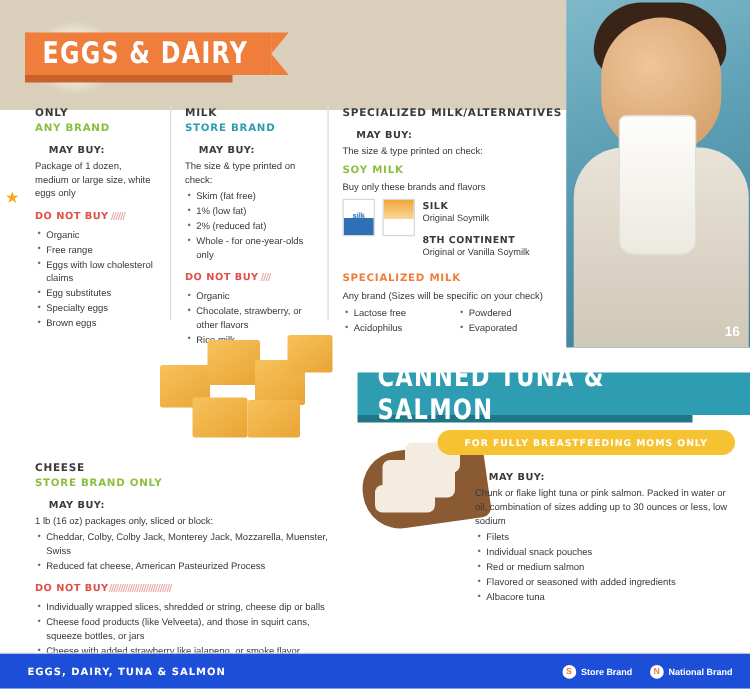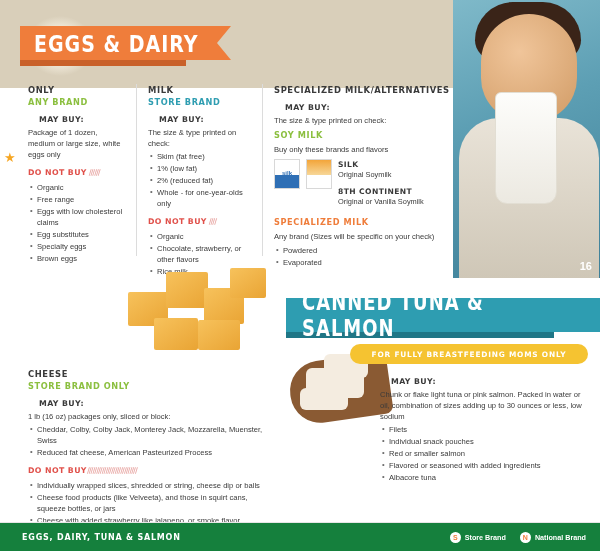--- a/index.html
+++ b/index.html
@@ -185,21 +185,21 @@
     display:flex; align-items:center; justify-content:center;
   }
   .pill span {
     font-family:"DejaVu Sans", sans-serif; font-weight:bold;
     font-size:7.4px; letter-spacing:.8px; color:#ffffff;
   }
 
   
   .footer {
     position:absolute; left:0; bottom:0; width:600px; height:28px;
-    background:#15803d; display:flex; align-items:center;
+    background:#1d4ed8; display:flex; align-items:center;
   }
   .footer .f-title {
     color:#ffffff; font-family:"DejaVu Sans", sans-serif; font-weight:bold;
     font-size:8px; letter-spacing:.8px; margin-left:22px;
   }
   .legend {
     position:absolute; right:14px; display:flex; align-items:center; gap:14px;
   }
   .legend-item { display:flex; align-items:center; gap:4px; }
   .legend-badge {
@@ -293,20 +293,24 @@
       <div class="brand-name">SILK</div>
       <div class="brand-desc">Original Soymilk</div>
       <div class="brand-name" style="margin-top:5px;">8TH CONTINENT</div>
       <div class="brand-desc">Original or Vanilla Soymilk</div>
     </div>
   </div>
 
   <div class="hdr-sub sub-orange" style="margin-top:9px; margin-bottom:2px;">SPECIALIZED MILK</div>
   <div class="para">Any brand (Sizes will be specific on your check)</div>
   <div style="display:flex; margin-top:3px;">
+    <ul class="bul" style="width:92px;">
+      <li>Lactose free</li>
+      <li>Acidophilus</li>
+    </ul>
     <ul class="bul">
       <li>Powdered</li>
       <li>Evaporated</li>
     </ul>
   </div>
 </div>
 
 <div class="cheese-photo">
   <div class="cube" style="left:10px;  top:30px; width:40px; height:34px;"></div>
   <div class="cube" style="left:48px;  top:10px; width:42px; height:36px;"></div>
@@ -353,21 +357,21 @@
 <div class="pill">
   <span>FOR FULLY BREASTFEEDING MOMS ONLY</span>
 </div>
 
 <div class="col" style="left:380px; top:376px; width:202px;">
   <div class="maybuy">MAY BUY:</div>
   <div class="para">Chunk or flake light tuna or pink salmon. Packed in water or oil, combination of sizes adding up to 30 ounces or less, low sodium</div>
   <ul class="bul">
     <li>Filets</li>
     <li>Individual snack pouches</li>
-    <li>Red or smaller salmon</li>
+    <li>Red or medium salmon</li>
     <li>Flavored or seasoned with added ingredients</li>
     <li>Albacore tuna</li>
   </ul>
 </div>
 
 <div class="footer-rule"></div>
 <div class="footer">
   <div class="f-title">EGGS, DAIRY, TUNA &amp; SALMON</div>
   <div class="legend">
     <div class="legend-item">

